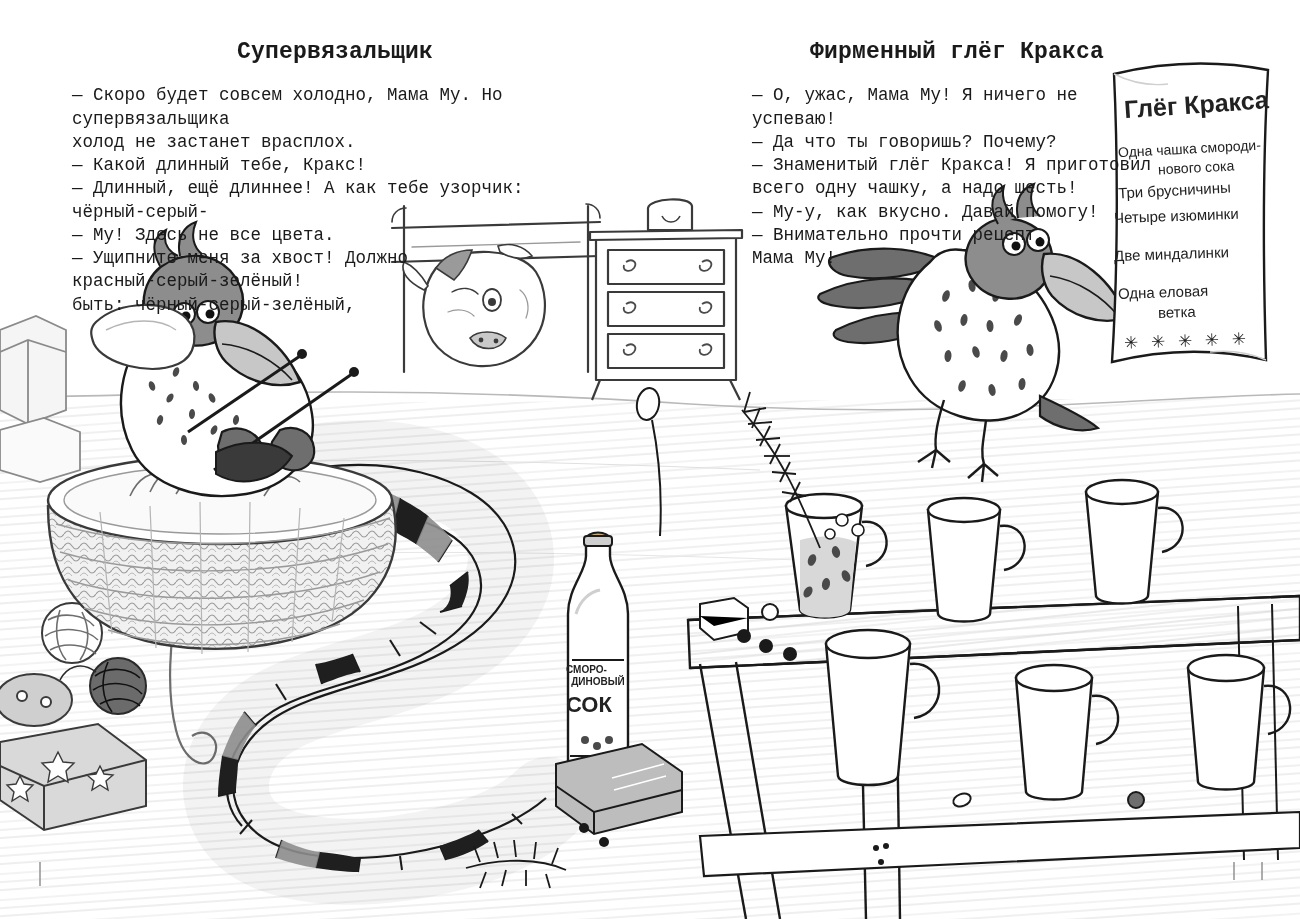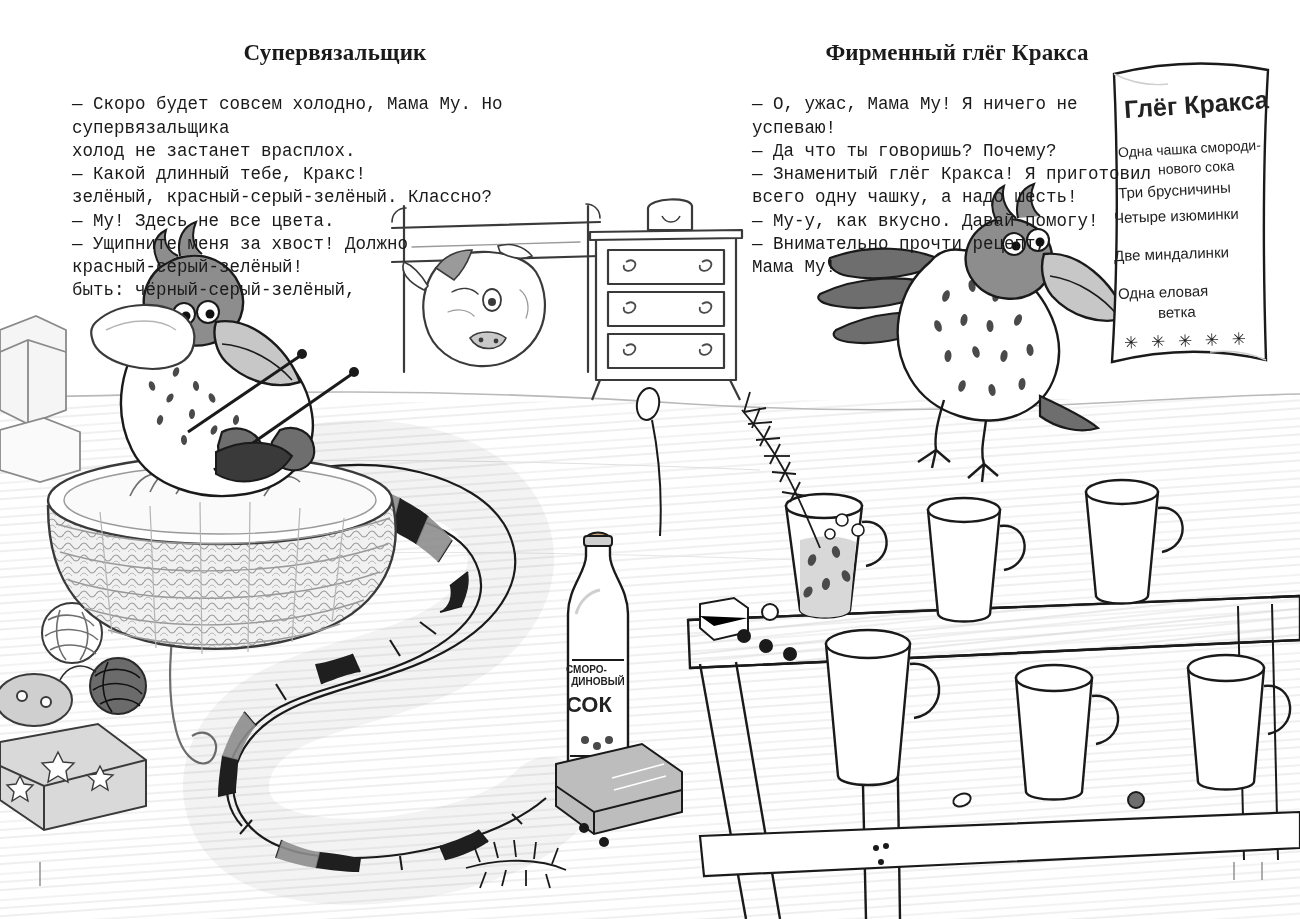--- a/index.html
+++ b/index.html
@@ -22,26 +22,26 @@
 
   
   .col {
     position: absolute;
     top: 40px;
   }
   .col-left  { left: 72px;  width: 520px; }
   .col-right { left: 752px; width: 400px; }
 
   .story-title {
-    font-family: Liberation Serif, serif;
+    font-family: Liberation Mono, monospace;
     font-weight: bold;
     font-size: 23px;
     text-align: center;
     letter-spacing: .2px;
-    margin: 0 0 28px 0;
+    margin: 0 0 19px 0;
     line-height: 1.1;
   }
   .col-left .story-title { padding-left: 6px; }
   .col-right .story-title { padding-left: 10px; }
 
   .story-body {
     font-size: 17.5px;
     line-height: 1.33;
     margin: 0;
   }
@@ -547,21 +547,21 @@
       </g>
     </svg>
   </div>
 
   <div class="col col-left">
     <h2 class="story-title">Супервязальщик</h2>
     <div class="story-body">
       <p class="hang">— Скоро будет совсем холодно, Мама Му. Но супервязальщика</p>
       <p class="hang">холод не застанет врасплох.</p>
       <p class="hang">— Какой длинный тебе, Кракс!</p>
-      <p class="hang">зелёный, красный-серый-зелёный. Классно?</p>
+      <p class="hang">— Длинный, ещё длиннее! А как тебе узорчик: чёрный-серый-</p>
       <p class="hang">— Му! Здесь не все цвета.</p>
       <p class="hang">— Ущипните меня за хвост! Должно</p>
       <p class="hang">красный-серый-зелёный!</p>
       <p class="hang">быть: чёрный-серый-зелёный,</p>
     </div>
   </div>
 
   <div class="col col-right">
     <h2 class="story-title">Фирменный глёг Кракса</h2>
     <div class="story-body">

